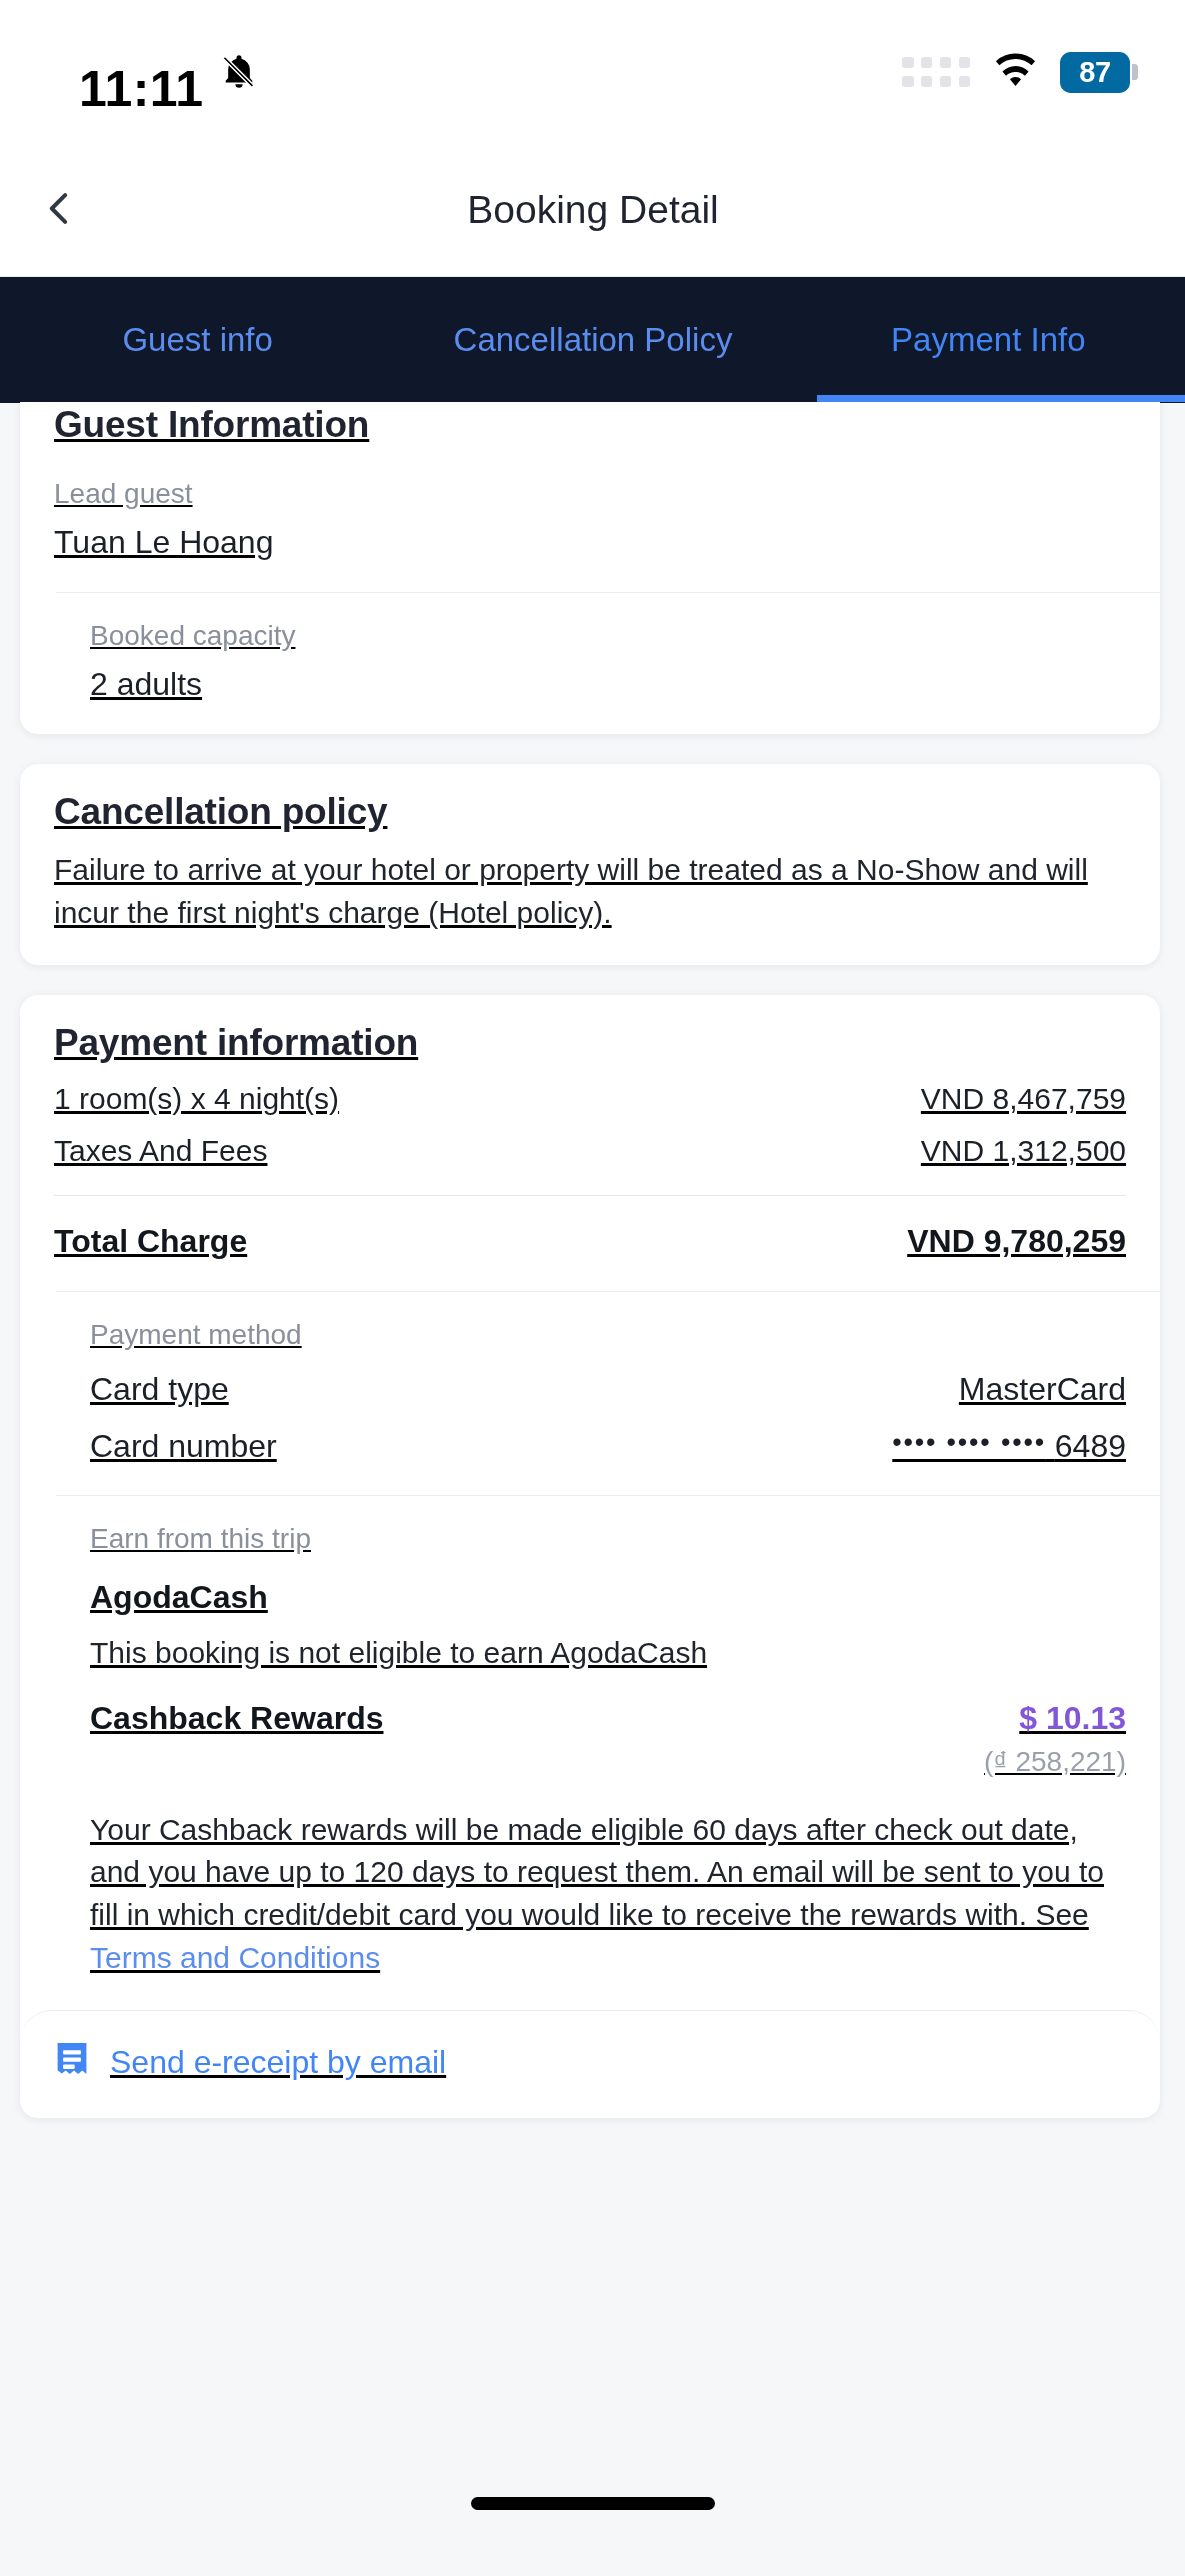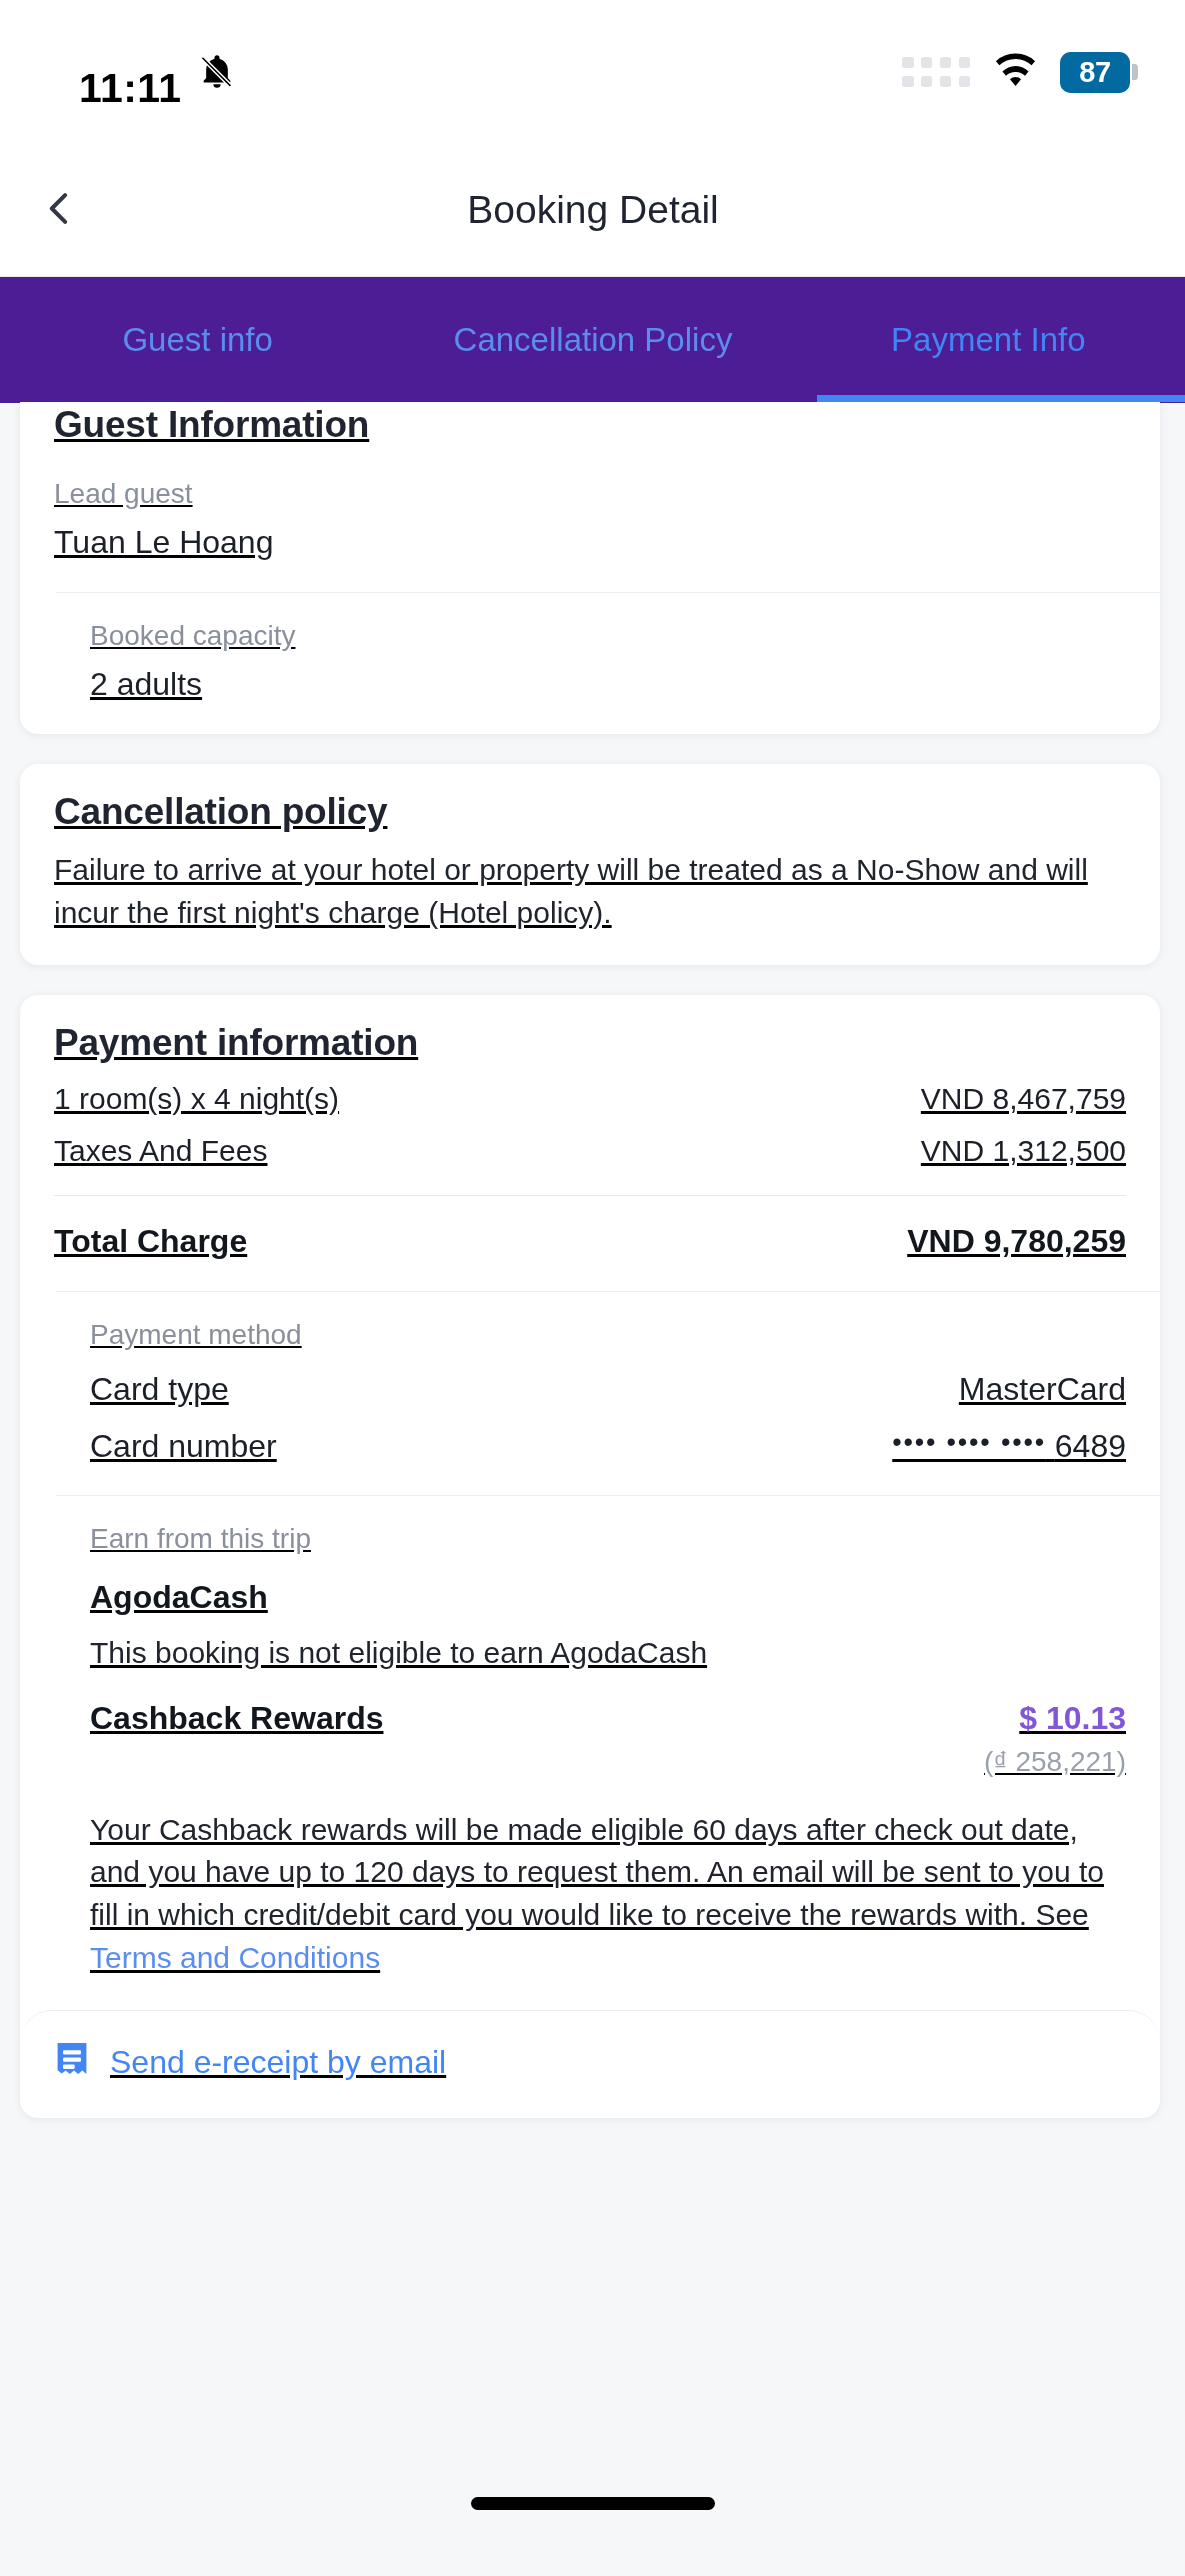--- a/index.html
+++ b/index.html
@@ -20,21 +20,21 @@
   .statusbar {
     position: absolute; top: 0; left: 0;
     width: 1186px; height: 144px;
     background: #ffffff;
     display: flex; align-items: center;
     justify-content: space-between;
     padding: 0 56px 0 79px;
   }
   .sb-left { display: flex; align-items: center; gap: 16px; }
   .sb-time {
-    font-size: 41px; font-weight: 700; color: #000;
+    font-size: 50px; font-weight: 700; color: #000;
     letter-spacing: 0.4px; line-height: 1; margin-top: 33px;
   }
   .sb-right { display: flex; align-items: center; gap: 23.4px; }
   .dots-grid {
     display: grid;
     grid-template-columns: repeat(4, 11.7px);
     grid-template-rows: repeat(2, 11.7px);
     gap: 7.2px 7.2px;
   }
   .dots-grid i { display: block; width: 11.7px; height: 11.7px; border-radius: 2.7px; background: #e2e4e8; }
@@ -67,21 +67,21 @@
   }
   .nav-title {
     width: 100%; text-align: center;
     font-size: 39px; color: #1f2430; font-weight: 400;
   }
 
   
   .tabbar {
     position: absolute; top: 277px; left: 0;
     width: 1186px; height: 126px;
-    background: #4c1d95;
+    background: #0f172a;
     display: flex; align-items: center;
   }
   .tab {
     flex: 1 1 0;
     text-align: center;
     font-size: 33px;
     color: #5b8def;
     height: 100%;
     display: flex; align-items: center; justify-content: center;
     position: relative;

